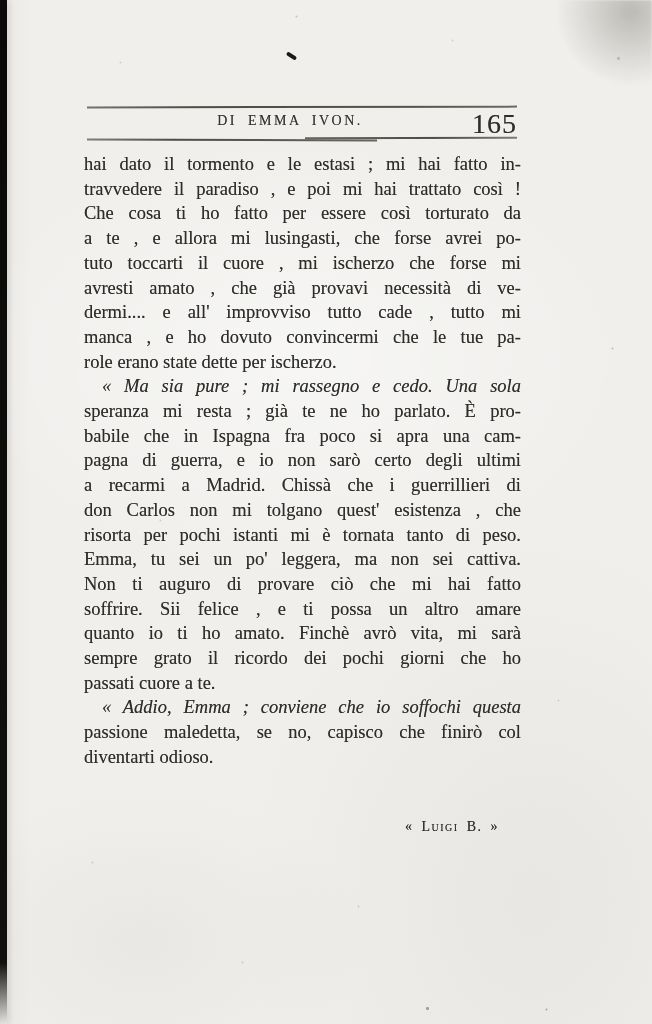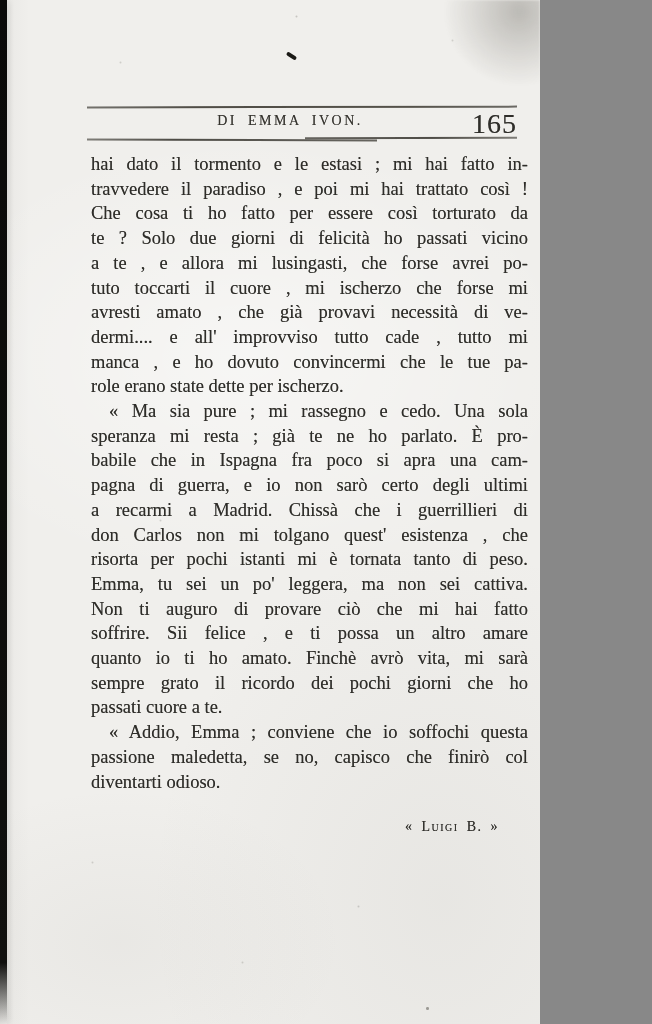--- a/index.html
+++ b/index.html
@@ -2,21 +2,21 @@
 <html><head>
 <meta charset="utf-8">
 <style>
   html, body {
     margin: 0;
     padding: 0;
     background: #888;
   }
   .page {
     position: relative;
-    width: 540px;
+    width: 652px;
     height: 1024px;
     overflow: hidden;
     font-family: "Liberation Serif", serif;
     background:
       linear-gradient(90deg, rgba(40,38,34,0.07) 0px, rgba(40,38,34,0.02) 14px, rgba(40,38,34,0) 30px),
       radial-gradient(ellipse 480px 320px at 45% 35%, rgba(255,255,255,0.45), rgba(255,255,255,0) 70%),
       radial-gradient(ellipse 420px 520px at 82% 88%, rgba(118,115,106,0.07), rgba(118,115,106,0) 70%),
       radial-gradient(ellipse 320px 220px at 22% 92%, rgba(118,115,106,0.06), rgba(118,115,106,0) 70%),
       #f0efec;
   }
@@ -115,32 +115,32 @@
   }
   
   .text-block {
     position: absolute;
     left: 84px; top: 152px;
     width: 437px;
     font-size: 18.5px;
     line-height: 24.7px;
     color: #2e2d29;
     text-shadow: 0 0 0.4px rgba(46,45,41,0.55);
-    margin-left: 7px;
   }
   .line {
     text-align: justify;
     text-align-last: justify;
   }
   .line.plain {
     text-align: left;
     text-align-last: left;
   }
   .line.indent {
     text-indent: 18px;
+    font-style: italic;
   }
   .signature {
     position: absolute;
     left: 84px; top: 819px;
     width: 437px;
     box-sizing: border-box;
     padding-right: 22px;
     text-align: right;
     font-variant: small-caps;
     font-size: 14px;
@@ -166,21 +166,20 @@
     <div class="page-number">165</div>
   </div>
   <div class="rule-bottom-a"></div>
   <div class="rule-bottom-b"></div>
 
   <div class="text-block">
     <div>
       <div class="line">hai dato il tormento e le estasi ; mi hai fatto in-</div>
       <div class="line">travvedere il paradiso , e poi mi hai trattato così !</div>
       <div class="line">Che cosa ti ho fatto per essere così torturato da</div>
-      <div class="line">te ? Solo due giorni di felicità ho passati vicino</div>
       <div class="line">a te , e allora mi lusingasti, che forse avrei po-</div>
       <div class="line">tuto toccarti il cuore , mi ischerzo che forse mi</div>
       <div class="line">avresti amato , che già provavi necessità di ve-</div>
       <div class="line">dermi.... e all' improvviso tutto cade , tutto mi</div>
       <div class="line">manca , e ho dovuto convincermi che le tue pa-</div>
       <div class="line plain">role erano state dette per ischerzo.</div>
     </div>
     <div>
       <div class="line indent">« Ma sia pure ; mi rassegno e cedo. Una sola</div>
       <div class="line">speranza mi resta ; già te ne ho parlato. È pro-</div>

